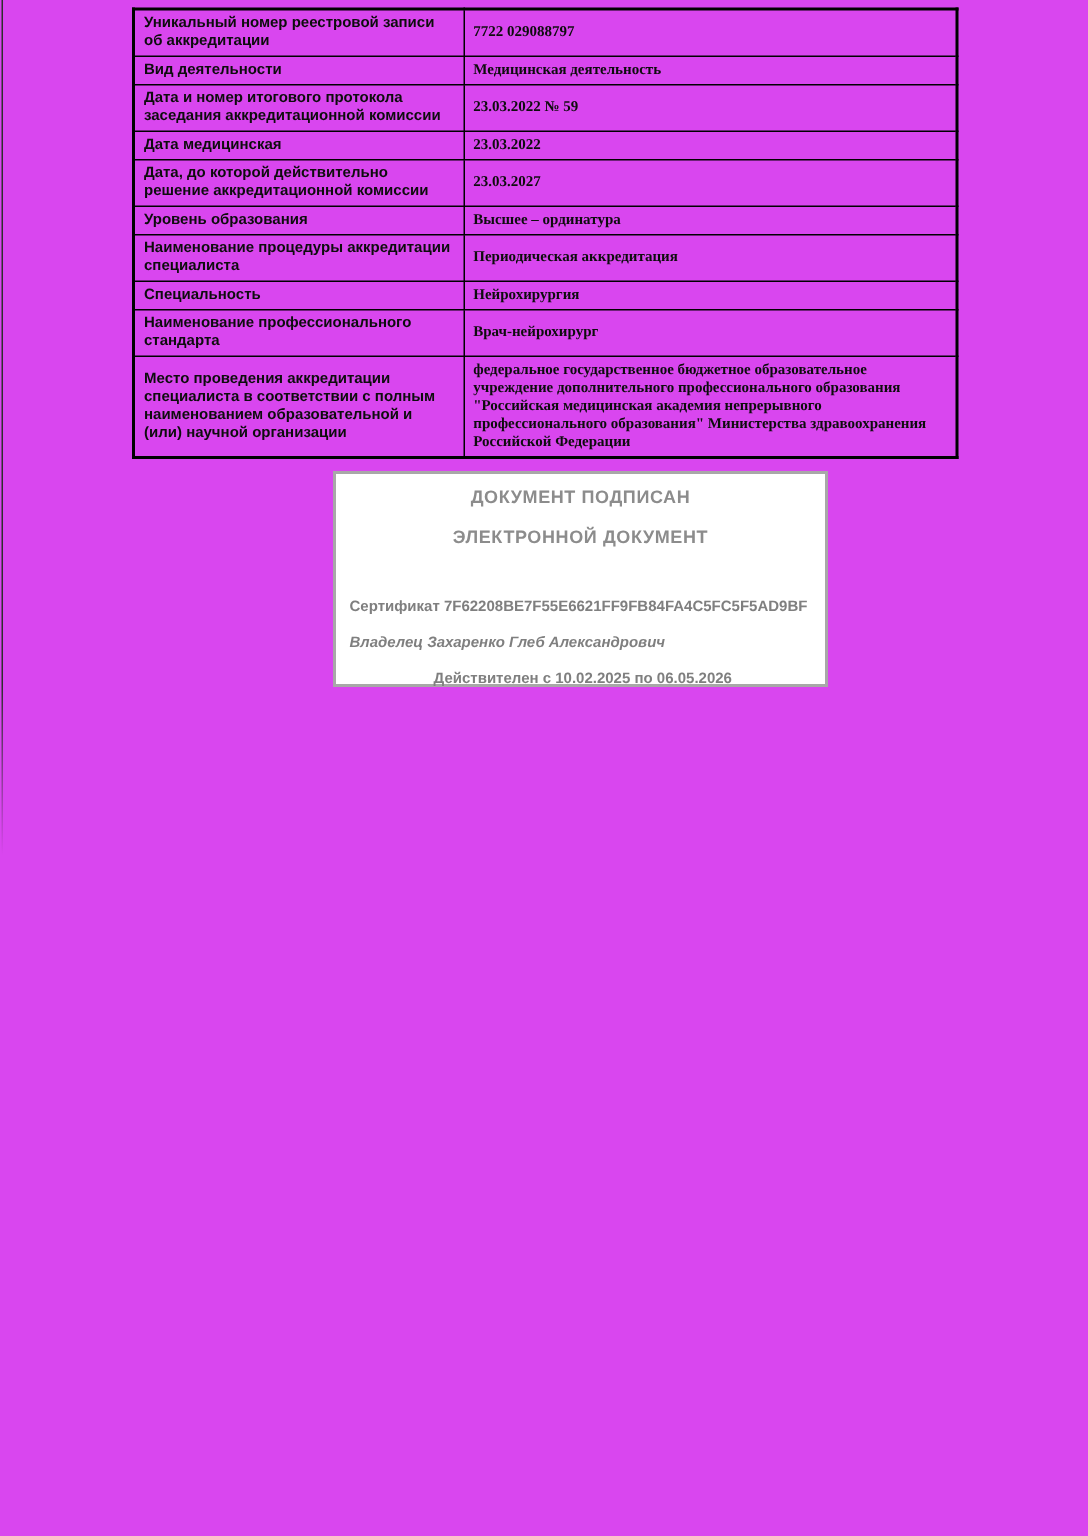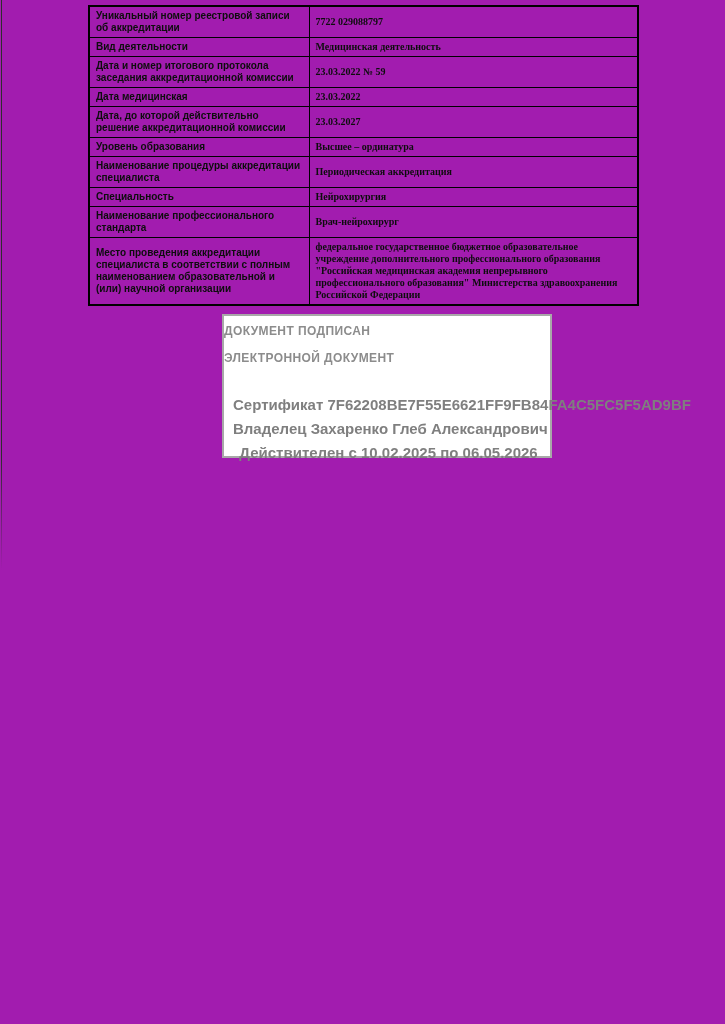--- a/index.html
+++ b/index.html
@@ -3,21 +3,21 @@
 <meta charset="utf-8">
 <style>
   * { margin: 0; padding: 0; box-sizing: border-box; }
   html, body { background: #ffffff; }
   body { font-family: "Liberation Sans", sans-serif; }
 
   .page {
     position: relative;
     width: 725px;
     height: 1024px;
-    background: #a21caf;
+    background: #d946ef;
     overflow: hidden;
   }
 
   
   .edge-artifact {
     position: absolute;
     left: 1px;
     top: 0;
     width: 1px;
     height: 570px;
@@ -49,39 +49,40 @@
   .stamp {
     position: absolute;
     left: 222px;
     top: 314px;
     width: 330px;
     height: 144px;
     border: 2px solid #a8a8a8;
     background: #ffffff;
   }
   .stamp-title {
+    text-align: center;
     font-weight: bold;
     font-size: 12px;
     letter-spacing: 0.4px;
     color: #8c8c8c;
   }
   .stamp-title.line1 { margin-top: 8px; }
   .stamp-title.line2 { margin-top: 13px; }
   .stamp-line {
     position: absolute;
     left: 9px;
     right: 6px;
     font-weight: bold;
-    font-size: 15px;
+    font-size: 10px;
     line-height: 10px;
     color: #7f7f7f;
     white-space: nowrap;
   }
   .stamp-line.cert  { top: 84px; }
-  .stamp-line.owner { top: 108px; }
+  .stamp-line.owner { top: 108px; font-style: italic; }
   .stamp-line.valid { top: 132px; text-align: center; }
 </style>
 </head>
 <body>
 
 <div class="page">
 
   <div class="edge-artifact"></div>
 
   <table class="doc-table">

